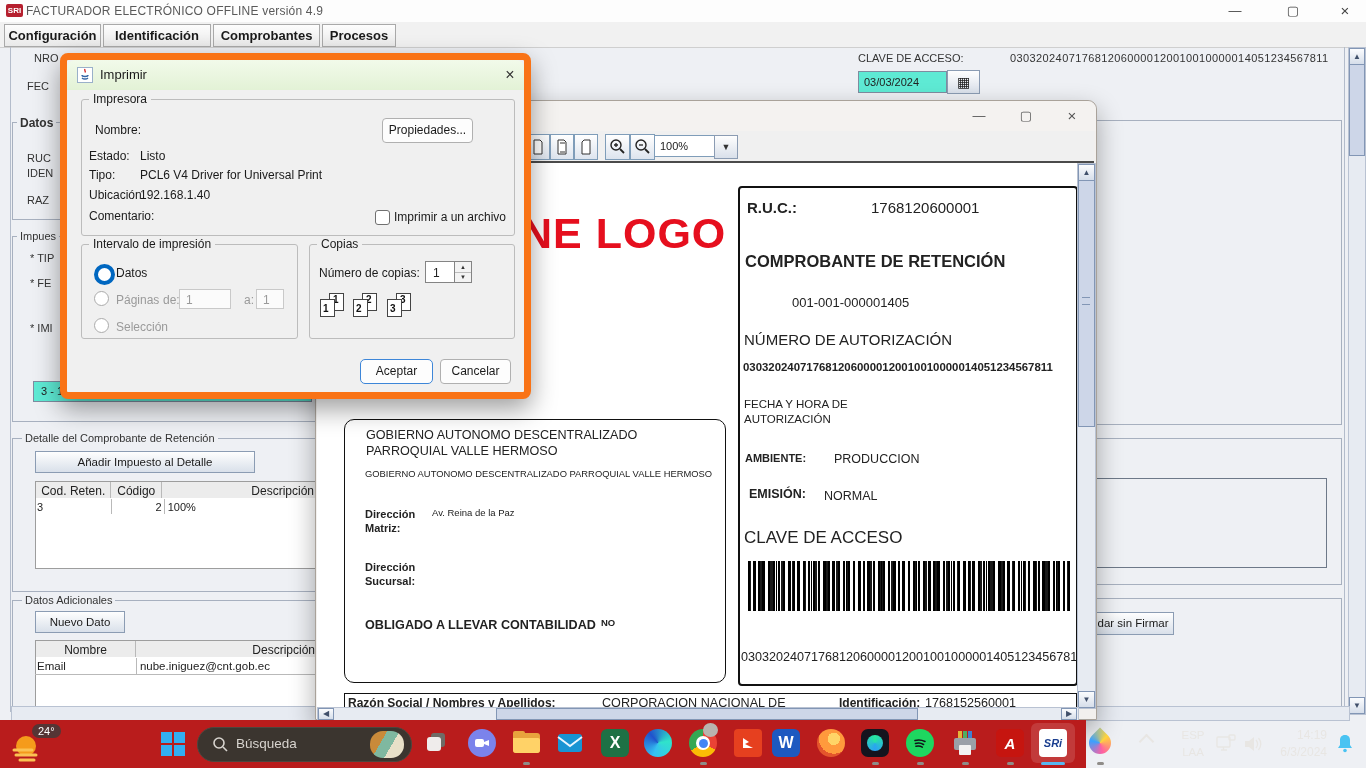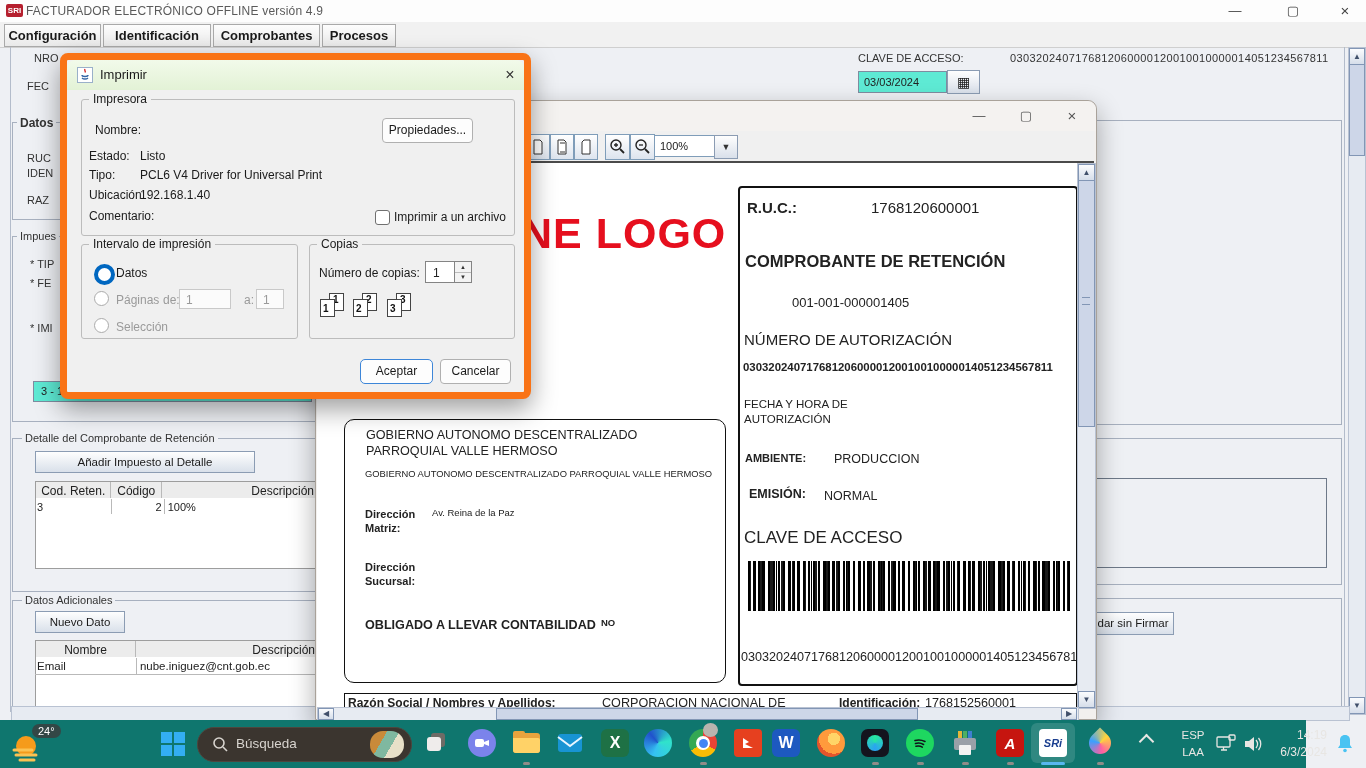--- a/index.html
+++ b/index.html
@@ -59,21 +59,21 @@
   .chev{width:7px;height:7px;border-right:1.6px solid #444;border-bottom:1.6px solid #444;
         transform:rotate(45deg)}
   .page{width:13px;height:16px;background:#fff;border:1px solid #444;position:absolute}
   .pgnum{position:absolute;font-size:10px;color:#111;font-weight:bold}
   
   .barcode{background-color:#fff;background-image:
      repeating-linear-gradient(90deg,#000 0 2px,rgba(0,0,0,0) 2px 5px),
      repeating-linear-gradient(90deg,#000 0 1px,rgba(0,0,0,0) 1px 7px),
      repeating-linear-gradient(90deg,#1a1a1a 0 3px,rgba(0,0,0,0) 3px 11px)}
   
-  #taskbar{left:0;top:720px;width:1306px;height:48px;background:#0f766e;z-index:50;color:#e8e6e3}
+  #taskbar{left:0;top:720px;width:1086px;height:48px;background:#b91c1c;z-index:50;color:#e8e6e3}
   .tico{top:9px;width:29px;height:29px}
   .ind{top:42px;width:7px;height:3px;border-radius:2px;background:#8f8c88}
   .sq{border-radius:6px;display:flex;align-items:center;justify-content:center;
       font-weight:bold;color:#fff}
   .trayico{stroke:#e8e6e3;fill:none;stroke-width:1.3}
 </style>
 </head>
 <body class="nosel">
 
 <div class="abs titlebar">
@@ -101,21 +101,21 @@
 <div class="abs metal" style="left:947px;top:70px;width:31px;height:22px;line-height:22px;font-size:14px">▦</div>
 
 <div class="abs g" style="left:12px;top:122px;width:828px;height:96px"></div>
 <div class="abs gt" style="left:17px;top:117px;font-weight:bold;font-size:12px">Datos</div>
 <div class="abs lbl" style="left:27px;top:152px">RUC</div>
 <div class="abs lbl" style="left:27px;top:167px">IDEN</div>
 <div class="abs lbl" style="left:27px;top:194px">RAZ</div>
 
 <div class="abs g" style="left:12px;top:236px;width:828px;height:184px"></div>
 <div class="abs gt" style="left:17px;top:230px">Impues</div>
-<div class="abs lbl" style="left:30px;top:258px">* TIP</div>
+<div class="abs lbl" style="left:30px;top:252px">* TIP</div>
 <div class="abs lbl" style="left:30px;top:277px">* FE</div>
 <div class="abs lbl" style="left:30px;top:322px">* IMI</div>
 <div class="abs fld" style="left:33px;top:381px;width:270px;height:19px;line-height:19px;padding-left:7px">3 - 100%</div>
 
 <div class="abs g" style="left:12px;top:438px;width:305px;height:152px"></div>
 <div class="abs gt" style="left:22px;top:432px">Detalle del Comprobante de Retención</div>
 <div class="abs metal" style="left:35px;top:451px;width:218px;height:20px;line-height:20px">Añadir Impuesto al Detalle</div>
 <div class="abs tblh" style="left:35px;top:481px;width:281px;height:17px">
   <div class="cell" style="width:75px;justify-content:center">Cod. Reten.</div>
   <div class="cell" style="width:50px;justify-content:center">Código</div>

